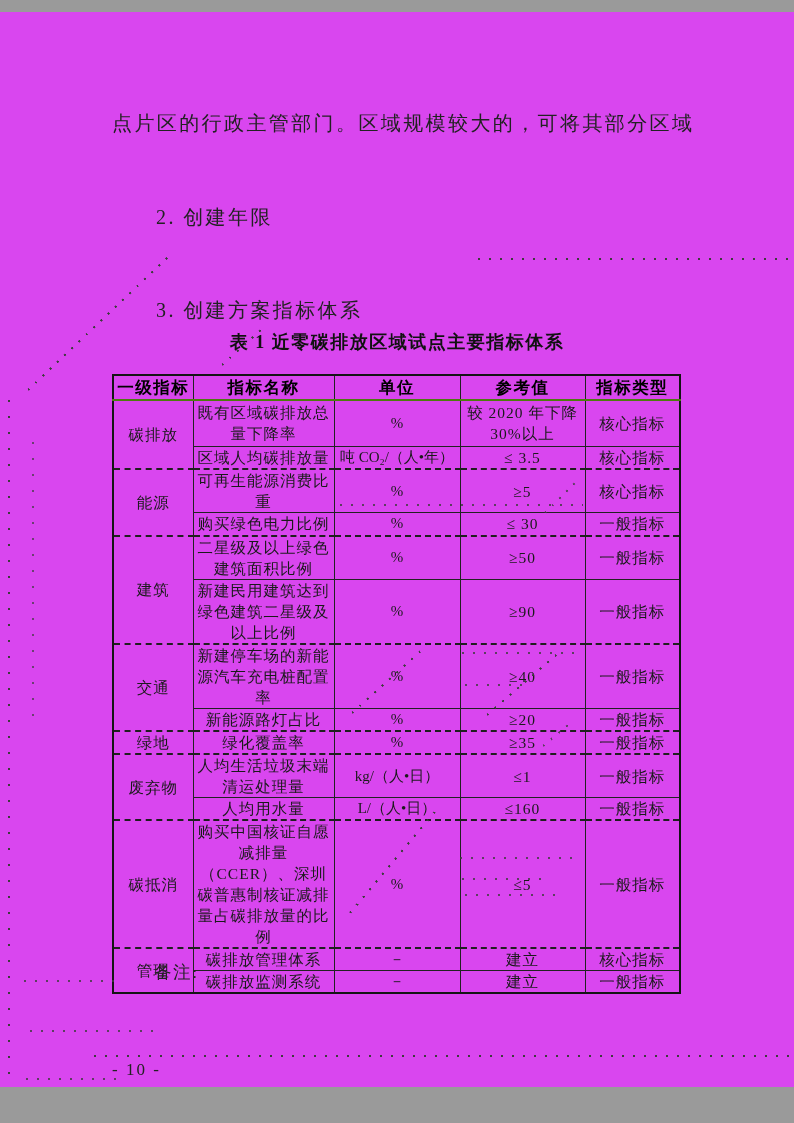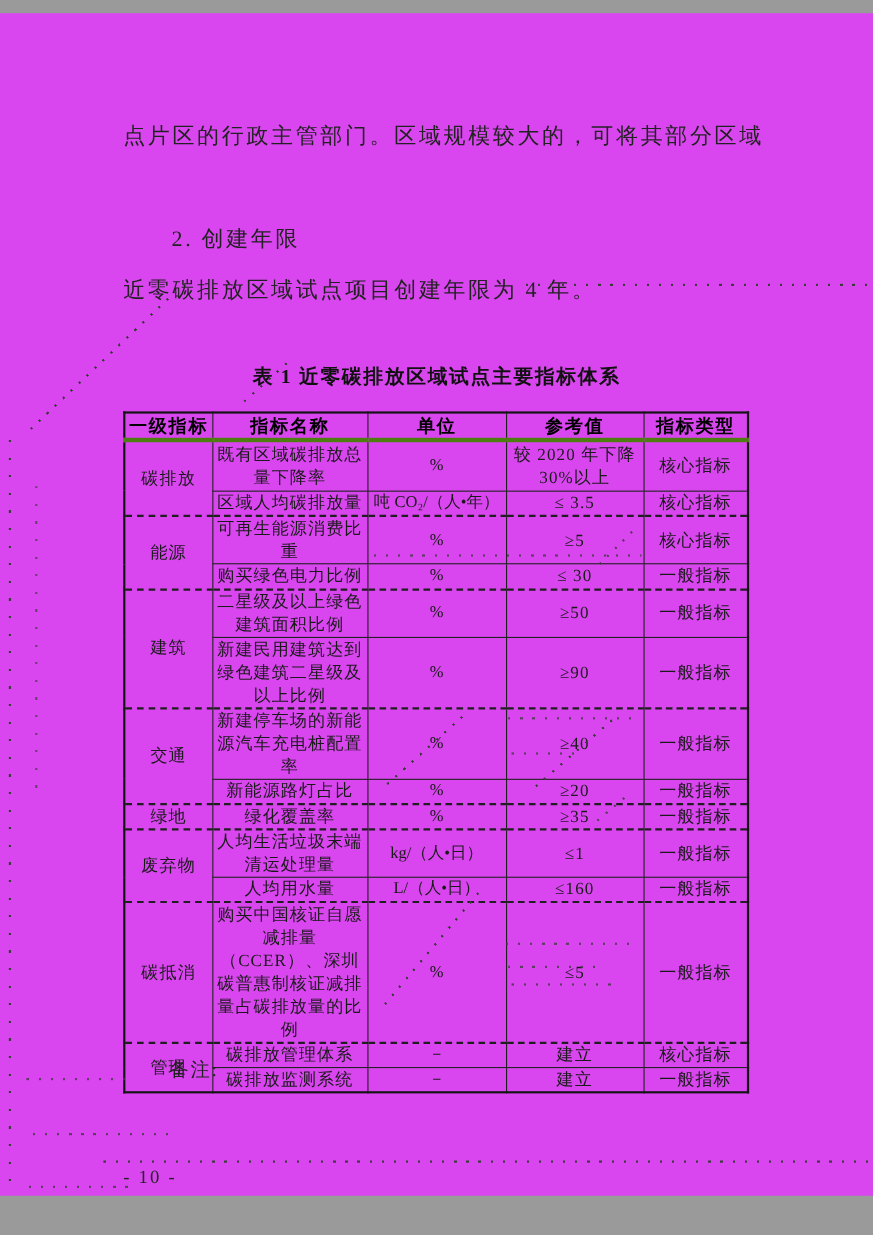--- a/index.html
+++ b/index.html
@@ -15,38 +15,38 @@
   .tbl-title{width:794px;left:0;text-align:center;font-weight:bold;font-size:18px;letter-spacing:1.5px;color:#111;}
   
   table.spec{border-collapse:collapse;table-layout:fixed;width:567px;background:transparent;}
   table.spec{border:2px solid #141414;}
   table.spec td,table.spec th{
     border:1px solid #222;
     text-align:center;vertical-align:middle;
     font-size:15.5px;letter-spacing:1px;line-height:21px;
     padding:0 2px;color:#1a1a1a;overflow:hidden;
   }
-  table.spec th{font-size:16.5px;font-weight:bold;letter-spacing:1.5px;color:#000;border-bottom:4px solid #4d7c0f;}
+  table.spec th{font-size:16.5px;font-weight:bold;letter-spacing:1.5px;color:#000;border-bottom:2px solid #4d7c0f;}
   table.spec td.unit{letter-spacing:0;font-size:15px;}
   tr.grp td{border-top:2px dashed #1f1f1f;}
   
   .dot-h{height:2px;background:repeating-linear-gradient(to right,#3c3c3c 0 2px,transparent 2px 11px);}
   .dot-v{width:2px;background:repeating-linear-gradient(to bottom,#3c3c3c 0 2px,transparent 2px 16px);}
   .dot-d{height:2px;background:repeating-linear-gradient(to right,#3c3c3c 0 2px,transparent 2px 10px);transform-origin:0 50%;}
   .note{font-size:17.5px;letter-spacing:1.6px;white-space:nowrap;color:#222;}
   .pagenum{font-size:17px;letter-spacing:2px;color:#222;}
 </style>
 </head>
 <body>
 
 <div class="page">
 
   <div class="abs bodyline" style="left:112px;top:98px;">点片区的行政主管部门。区域规模较大的，可将其部分区域</div>
   <div class="abs bodyline" style="left:156px;top:192px;">2. 创建年限</div>
-  <div class="abs bodyline" style="left:112px;top:238px;">近零碳排放区域试点项目创建年限为 4 年。</div>
+  <div class="abs bodyline" style="left:156px;top:285px;">3. 创建方案指标体系</div>
 
   <div class="abs tbl-title" style="top:318px;">表 1 近零碳排放区域试点主要指标体系</div>
 
   <table class="spec abs" style="left:112px;top:362px;">
     <colgroup>
       <col style="width:80px">
         <col style="width:141px">
         <col style="width:126px">
         <col style="width:125px">
         <col style="width:95px">

